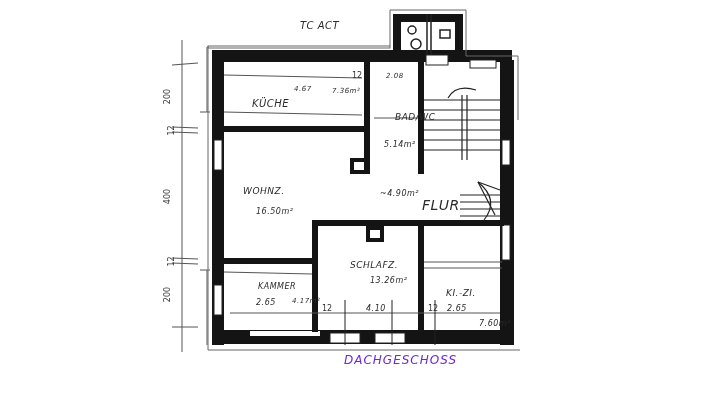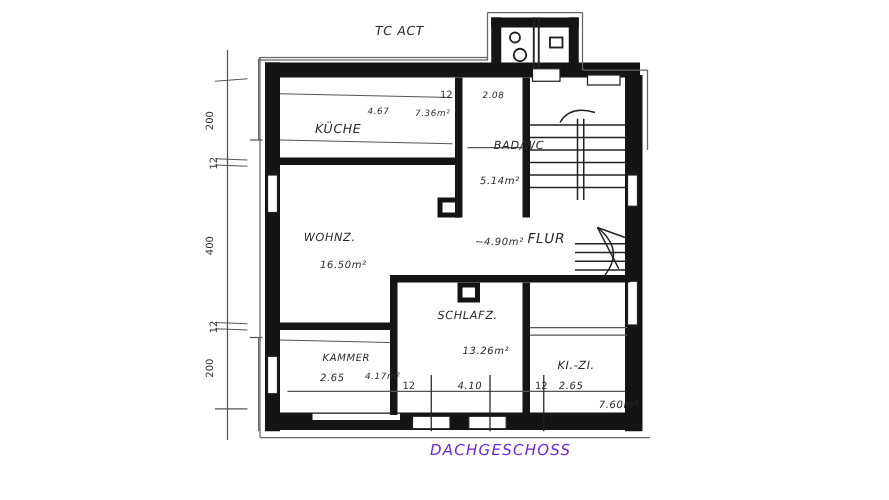--- a/index.html
+++ b/index.html
@@ -133,24 +133,24 @@
   <span class="hand" style="left:332px;top:87px;font-size:7px;">7.36m²</span>
   <span class="dim" style="left:352px;top:71px;">12</span>
 
   <span class="hand" style="left:386px;top:72px;font-size:7px;">2.08</span>
   <span class="hand" style="left:375px;top:112px;font-size:9px;width:40px;white-space:normal;margin-left:20px;">BAD/WC</span>
   <span class="hand" style="left:384px;top:140px;font-size:8px;">5.14m²</span>
 
   <span class="hand" style="left:243px;top:186px;font-size:9px;">WOHNZ.</span>
   <span class="hand" style="left:256px;top:207px;font-size:8px;">16.50m²</span>
 
-  <span class="hand" style="left:422px;top:184px;font-size:11px;text-align:right;">FLUR</span>
+  <span class="hand" style="left:422px;top:197px;font-size:14px;text-align:right;">FLUR</span>
   <span class="hand" style="left:380px;top:189px;font-size:8px;">~4.90m²</span>
 
-  <span class="hand" style="left:350px;top:248px;font-size:9px;">SCHLAFZ.</span>
+  <span class="hand" style="left:350px;top:260px;font-size:9px;">SCHLAFZ.</span>
   <span class="hand" style="left:370px;top:276px;font-size:8px;">13.26m²</span>
   <span class="hand" style="left:366px;top:304px;font-size:8px;">4.10</span>
 
   <span class="hand" style="left:246px;top:282px;font-size:8px;margin-left:12px;">KAMMER</span>
   <span class="hand" style="left:256px;top:298px;font-size:8px;">2.65</span>
   <span class="hand" style="left:292px;top:297px;font-size:7px;">4.17m²</span>
   <span class="dim" style="left:322px;top:304px;">12</span>
 
   <span class="hand" style="left:446px;top:288px;font-size:9px;">KI.-ZI.</span>
   <span class="hand" style="left:447px;top:304px;font-size:8px;">2.65</span>

